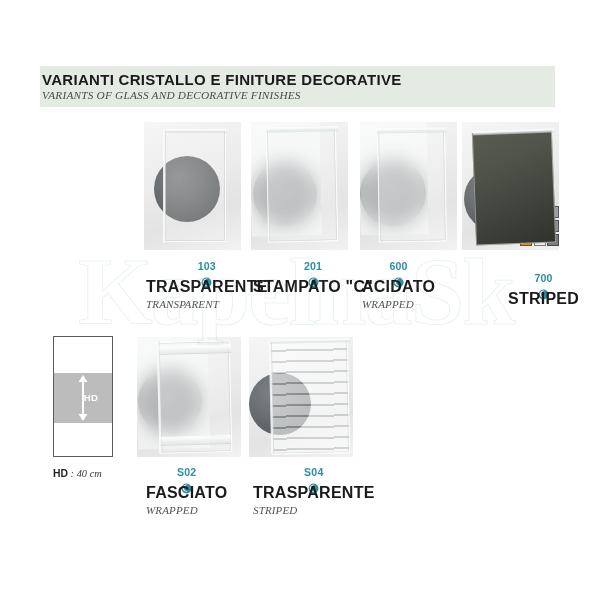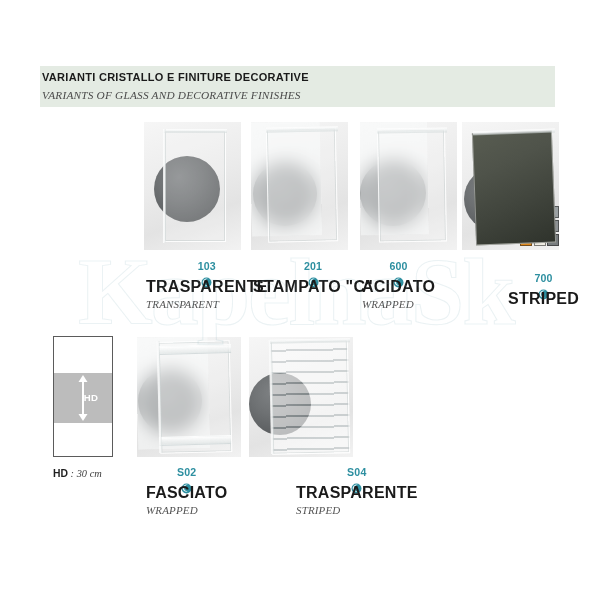--- a/index.html
+++ b/index.html
@@ -38,21 +38,21 @@
   #header-band {
     position:absolute;
     left:40px; top:66px;
     width:515px; height:41px;
     background:#e4ebe3;
     z-index:5;
   }
   #header-title {
     position:absolute;
     left:42px; top:71px;
-    font-size:11px;
+    font-size:15px;
     font-weight:bold;
     letter-spacing:.3px;
     color:#1a1a1a;
     z-index:6;
     white-space:nowrap;
     text-align:right;
   }
   #header-subtitle {
     position:absolute;
     left:42px; top:89px;
@@ -306,21 +306,21 @@
 
   <div id="hd-diagram">
     <div id="hd-band"></div>
     <svg id="hd-arrow" viewBox="0 0 11 46">
       <line x1="5.5" y1="5" x2="5.5" y2="41" stroke="#ffffff" stroke-width="2"></line>
       <polygon points="5.5,0 10,7 1,7" fill="#ffffff"></polygon>
       <polygon points="5.5,46 10,39 1,39" fill="#ffffff"></polygon>
     </svg>
     <div id="hd-inner-label">HD</div>
   </div>
-  <div id="hd-caption"><b>HD</b><i> : </i><i>30 cm</i></div>
+  <div id="hd-caption"><b>HD</b><i> : </i><i>40 cm</i></div>
 
   <div class="sample-cell" style="left:137px; top:337px; width:104px; height:120px;">
     <div class="sample-img">
       <div class="photo-bg"></div>
       <div class="sphere" style="left:1px; top:32px; width:64px; height:64px;"></div>
       <div class="veil-strong" style="left:22px; top:4px; width:72px; height:112px; transform:rotate(-1.4deg);"></div>
       <div class="pane" style="left:22px; top:4px; width:72px; height:112px; transform:rotate(-1.4deg); background:rgba(250,252,252,0.24);"></div>
       <div class="band" style="left:22px; top:8px; width:72px; height:9px; transform:rotate(-1.4deg);"></div>
       <div class="band" style="left:22px; top:99px; width:72px; height:9px; transform:rotate(-1.4deg);"></div>
       <div class="pane-edge-left" style="left:21px; top:4px; width:3px; height:112px; transform:rotate(-1.4deg);"></div>
@@ -343,21 +343,21 @@
       <span class="code">S02</span>
       <svg class="finish-icon" viewBox="0 0 12 12">
         <circle cx="6" cy="6" r="5.4" fill="#2d8fa0"></circle>
         <path d="M7.6 1.6 C4 1.2 1.4 3.6 1.9 6.4 C2.3 8.8 5.1 10.2 7.2 9.2 C5.0 9.1 3.4 7.6 3.4 5.8 C3.4 3.9 5.2 2.2 7.6 1.6 Z" fill="#e8f4f6"></path>
       </svg>
     </div>
     <div class="name">FASCIATO</div>
     <div class="trans">WRAPPED</div>
   </div>
 
-  <div class="label-block" style="left:253px; top:466px;margin-left:43px;">
+  <div class="label-block" style="left:253px; top:466px;">
     <div class="code-row">
       <span class="code">S04</span>
       <svg class="finish-icon" viewBox="0 0 12 12">
         <circle cx="6" cy="6" r="5.4" fill="#2d8fa0"></circle>
         <path d="M7.6 1.6 C4 1.2 1.4 3.6 1.9 6.4 C2.3 8.8 5.1 10.2 7.2 9.2 C5.0 9.1 3.4 7.6 3.4 5.8 C3.4 3.9 5.2 2.2 7.6 1.6 Z" fill="#e8f4f6"></path>
       </svg>
     </div>
     <div class="name">TRASPARENTE</div>
     <div class="trans">STRIPED</div>
   </div>

